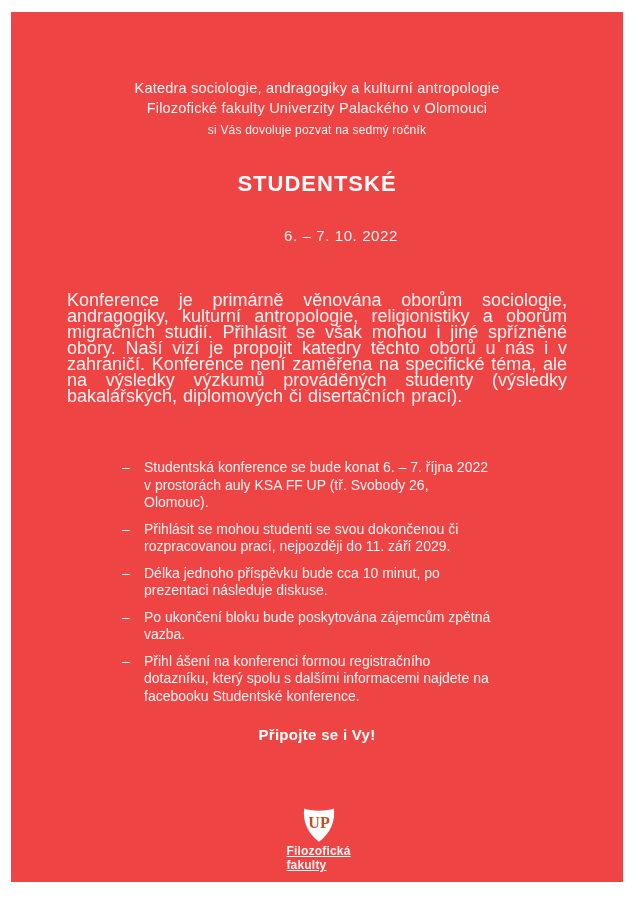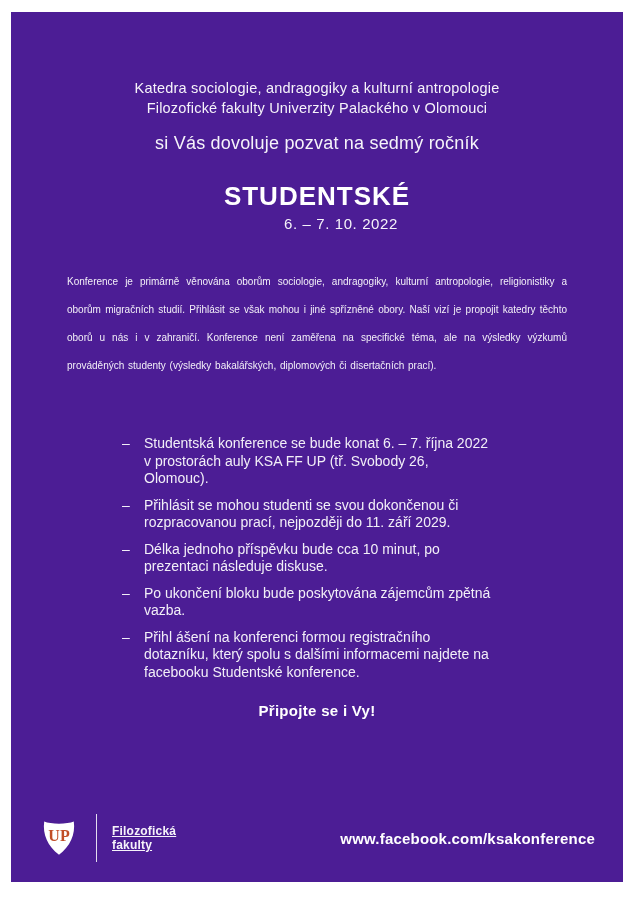--- a/index.html
+++ b/index.html
@@ -9,59 +9,60 @@
     width: 636px;
     height: 900px;
     font-family: "Liberation Sans", sans-serif;
     -webkit-font-smoothing: antialiased;
   }
   .poster {
     position: relative;
     margin: 12px 13px 18px 11px;
     width: 612px;
     height: 870px;
-    background: #4c1d95;
+    background: #ef4444;
     color: #ffffff;
     overflow: hidden;
     box-sizing: border-box;
     padding-top: 67px;
     text-align: center;
   }
   .dept {
     font-size: 14.5px;
     line-height: 19.5px;
     color: rgba(255,255,255,0.95);
     letter-spacing: 0.2px;
   }
   .invite {
-    margin-top: 16px;
-    font-size: 18px;
+    margin-top: 3px;
+    font-size: 12px;
     line-height: 19px;
     color: rgba(255,255,255,0.95);
     letter-spacing: 0.2px;
   }
   .title {
     margin-top: 25px;
-    font-size: 26px;
+    font-size: 22px;
     line-height: 37px;
     font-weight: bold;
     letter-spacing: 1px;
     color: #ffffff;
   }
   .date {
+    margin-top: 25px;
     font-size: 15px;
     letter-spacing: 0.6px;
     color: rgba(255,255,255,0.95);
     padding-left: 48px;
   }
   .intro {
-    margin: 36px 56px 0 56px;
+    margin: 48px 56px 0 56px;
     text-align: justify;
-    font-size: 10px;
-    line-height: 28px;
+    font-size: 18px;
+    line-height: 16px;
     color: rgba(255,255,255,0.93);
     word-spacing: 1px;
   }
   .bullets {
     margin: 55px 0 0 111px;
     width: 372px;
     text-align: left;
     font-size: 14px;
     line-height: 17.5px;
     color: rgba(255,255,255,0.93);
@@ -88,20 +89,21 @@
     position: absolute;
     left: 0;
     right: 0;
     bottom: 0;
     height: 76px;
     display: flex;
     align-items: center;
     padding: 0 28px 12px 31px;
     box-sizing: border-box;
     text-align: left;
+    flex-direction: column;
   }
   .logo-wrap {
     flex: 0 0 auto;
     display: flex;
     align-items: center;
   }
   .footer-divider {
     width: 1px;
     height: 48px;
     background: rgba(255,255,255,0.85);
@@ -176,17 +178,16 @@
         <path d="M2.2 2.6 C 8.5 5.4, 25.5 5.4, 31.8 2.6 C 33.6 15.5, 28.2 27.5, 17 35.8 C 5.8 27.5, 0.4 15.5, 2.2 2.6 Z" fill="#ffffff"></path>
         <text x="17" y="21.5" text-anchor="middle" font-family="Liberation Serif, serif" font-size="16" font-weight="bold" fill="#C14E27">UP</text>
       </svg>
     </div>
     <div class="footer-divider"></div>
     <div class="faculty">
       <div>Filozofická</div>
       <div>fakulty</div>
     </div>
     <div class="fb-block">
-      <div>www.facebook.com/ksakonference</div>
     </div>
   </div>
 
 </div>
 
 </body></html>

